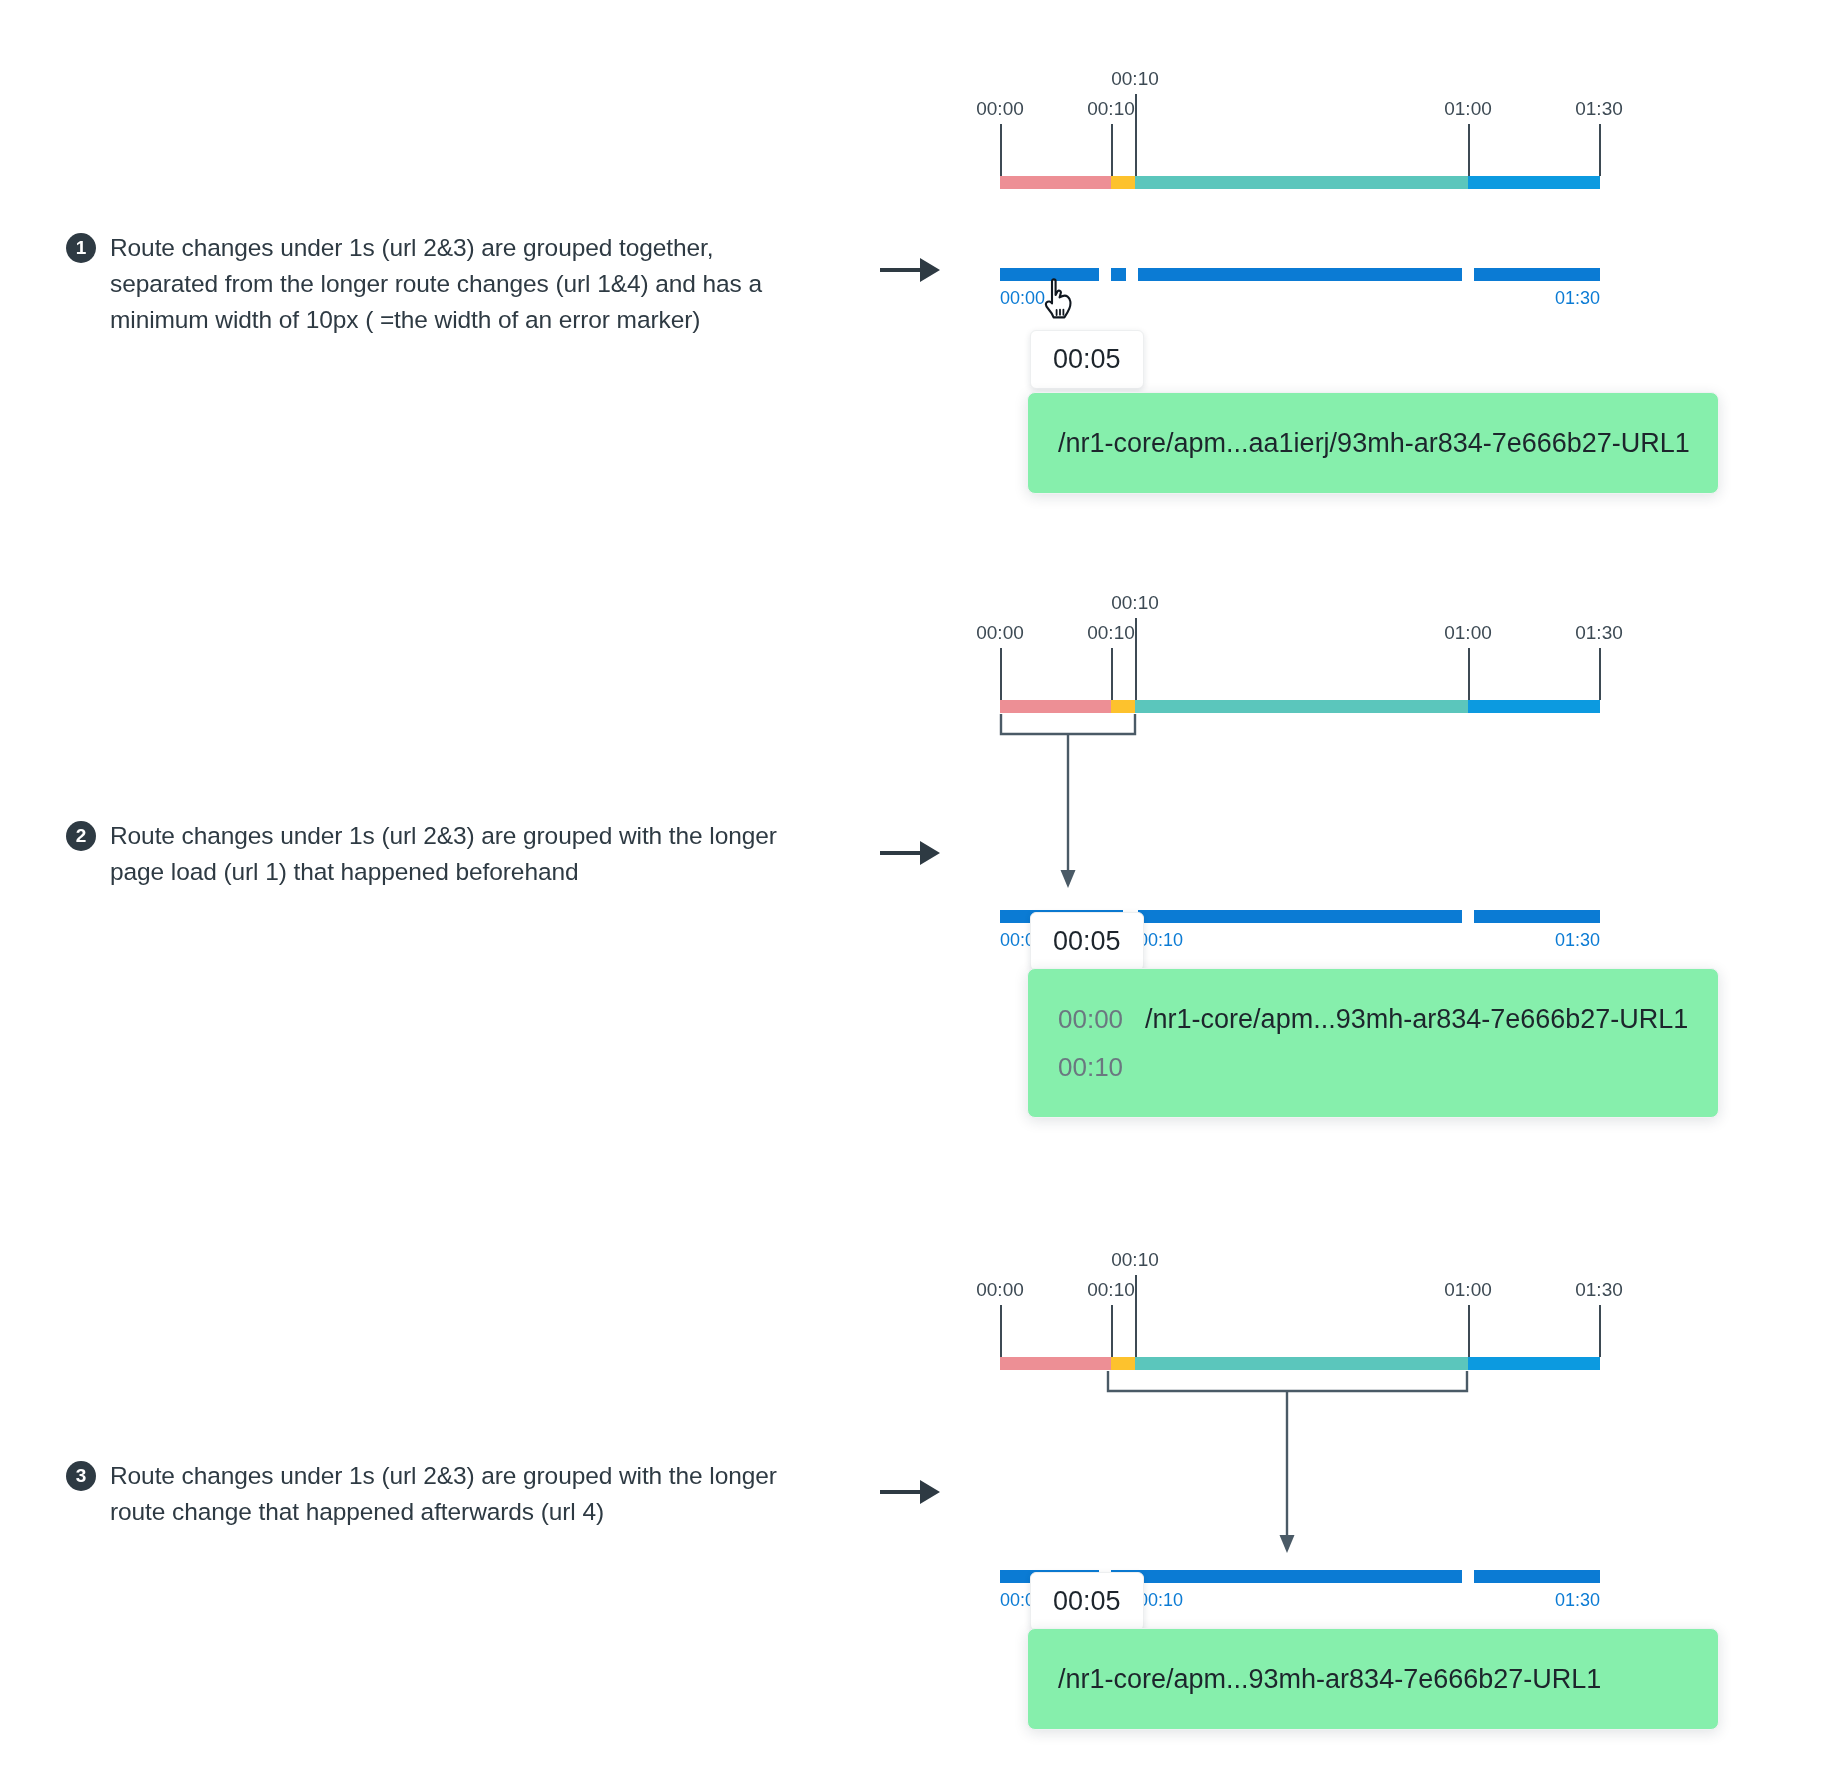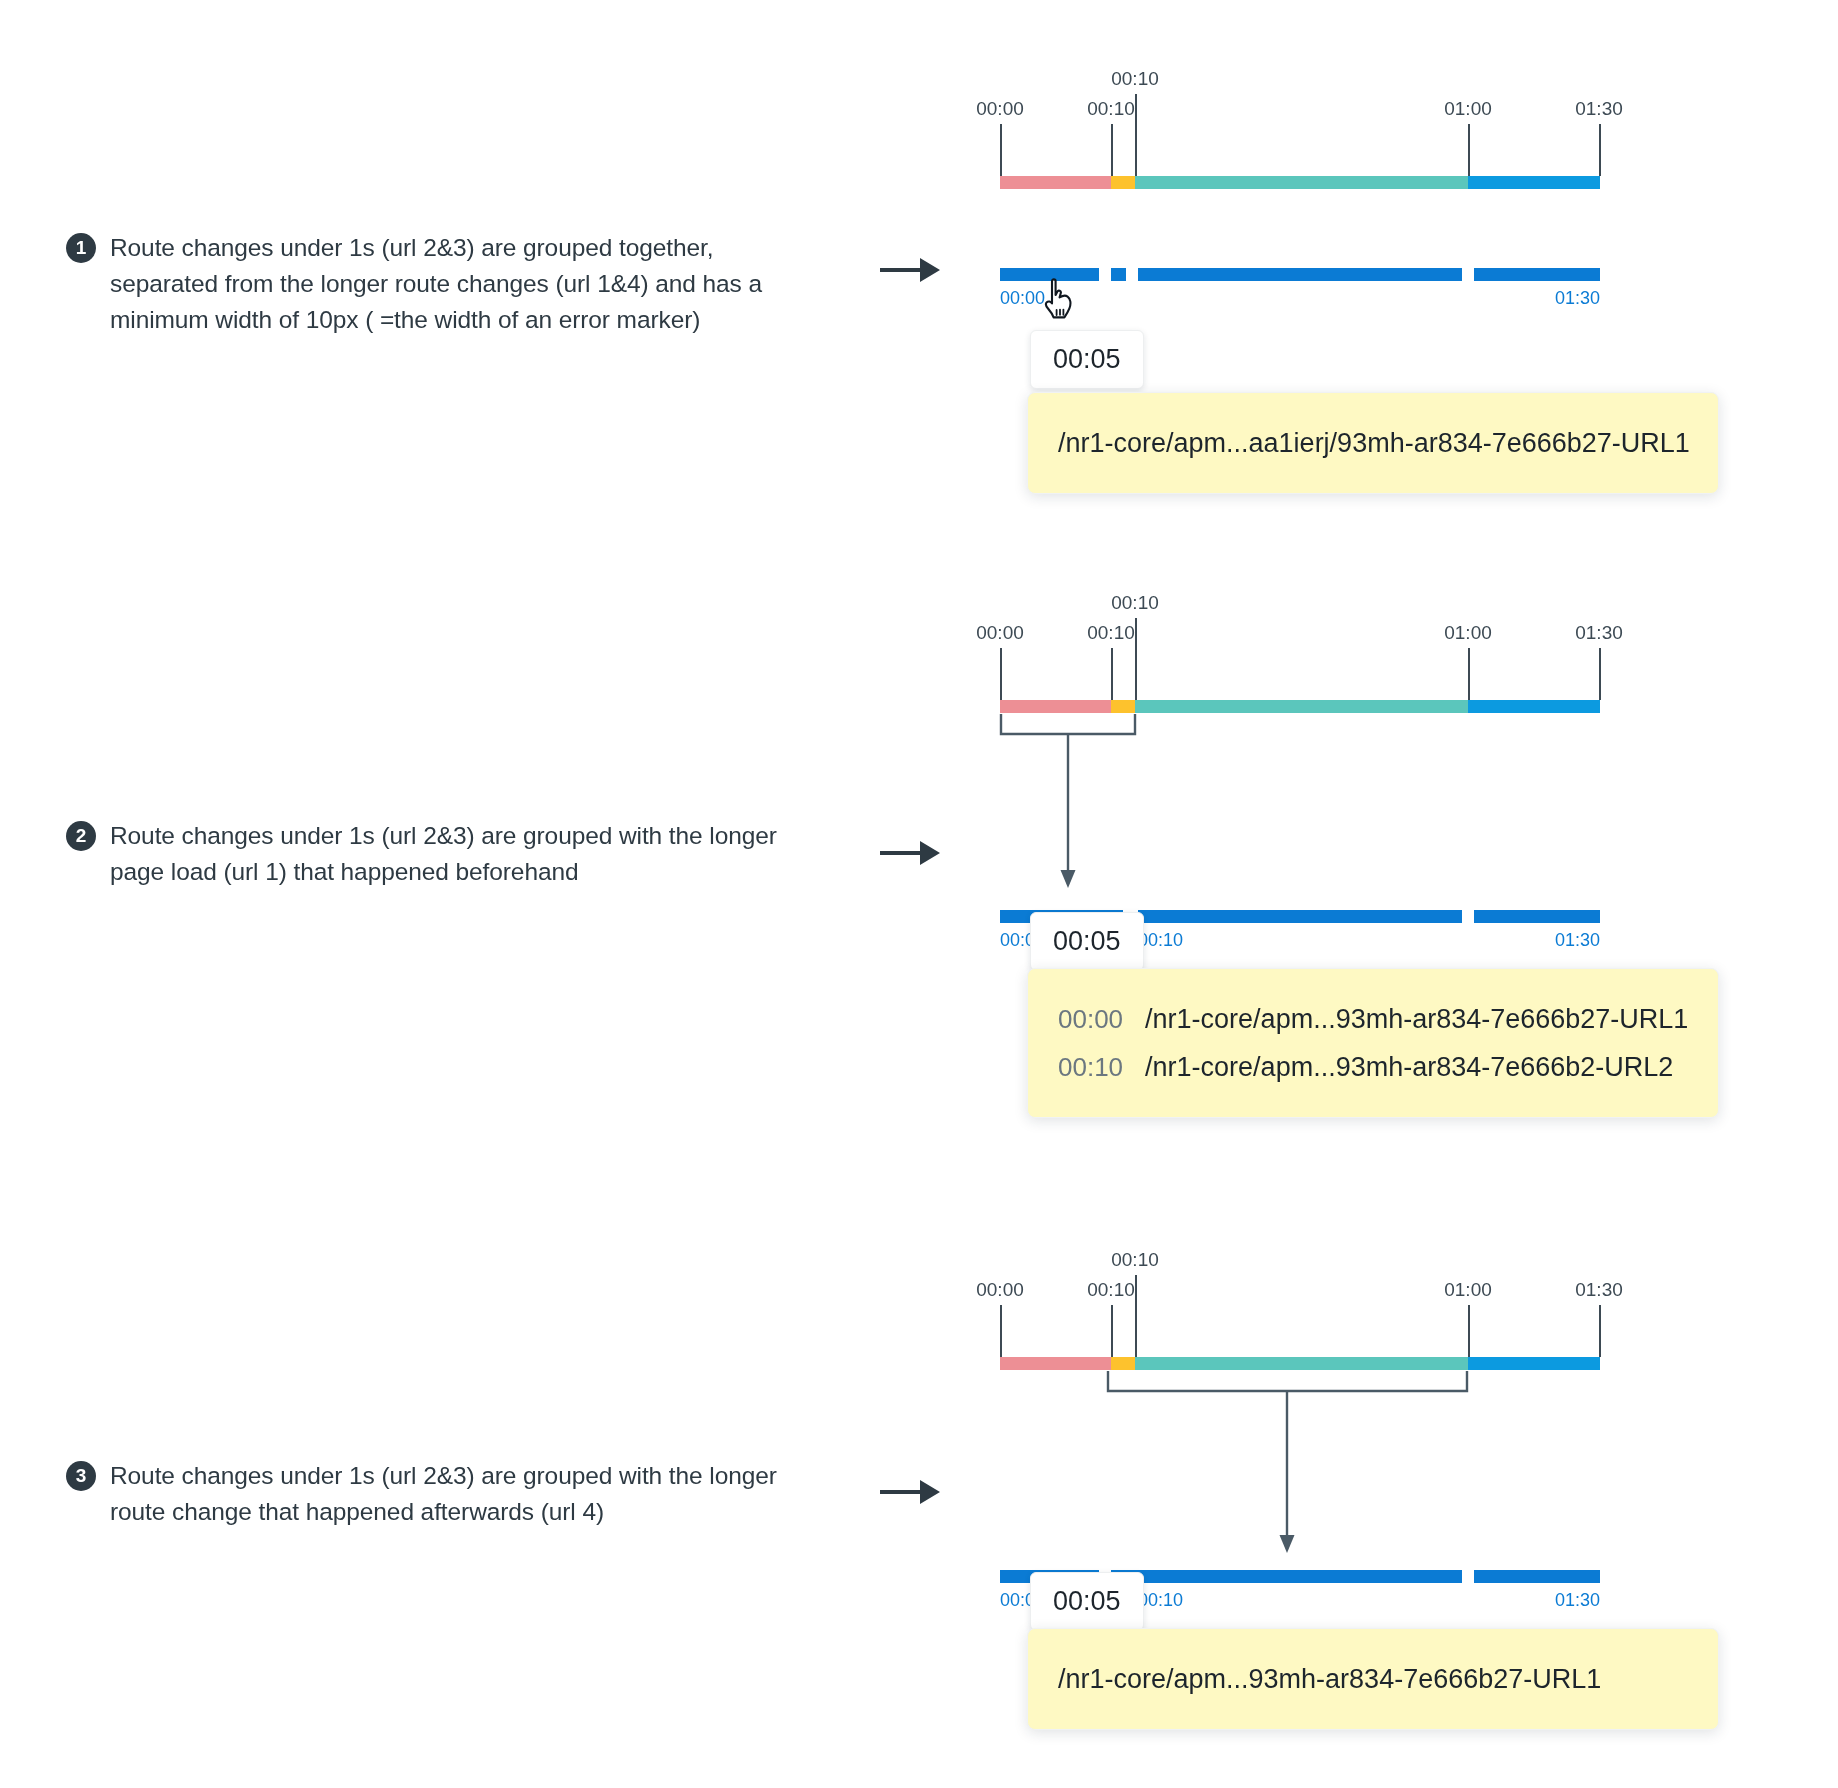--- a/index.html
+++ b/index.html
@@ -120,21 +120,21 @@
     border: 1px solid #EDEFF0;
     border-radius: 6px;
     box-shadow: 0 2px 6px rgba(27,42,56,0.12);
     padding: 13px 22px;
     font-size: 27px;
     color: #1D252C;
     white-space: nowrap;
   }
   .url-card {
     position: absolute;
-    background: #fef9c3;
+    background: #86efac;
     border: 1px solid #F0F2F3;
     border-radius: 8px;
     box-shadow: 0 3px 14px rgba(27,42,56,0.13);
     padding: 26px 30px;
     white-space: nowrap;
   }
   .url-line {
     display: flex;
     align-items: baseline;
     gap: 22px;
@@ -277,21 +277,20 @@
 
   <div class="time-chip" style="left:1030px; top:912px;">00:05</div>
 
   <div class="url-card" style="left:1027px; top:968px; width:692px;">
     <div class="url-line">
       <span class="url-time">00:00</span>
       <span class="url-path">/nr1-core/apm...93mh-ar834-7e666b27-URL1</span>
     </div>
     <div class="url-line">
       <span class="url-time">00:10</span>
-      <span class="url-path">/nr1-core/apm...93mh-ar834-7e666b2-URL2</span>
     </div>
   </div>
 </div>
 
 <div class="section" style="top:0;">
 
   <div class="desc" style="left:66px; top:1458px;">
     <div class="badge">3</div>
     <div class="desc-text">Route changes under 1s (url 2&amp;3) are grouped with the longer route change that happened afterwards (url 4)</div>
   </div>

